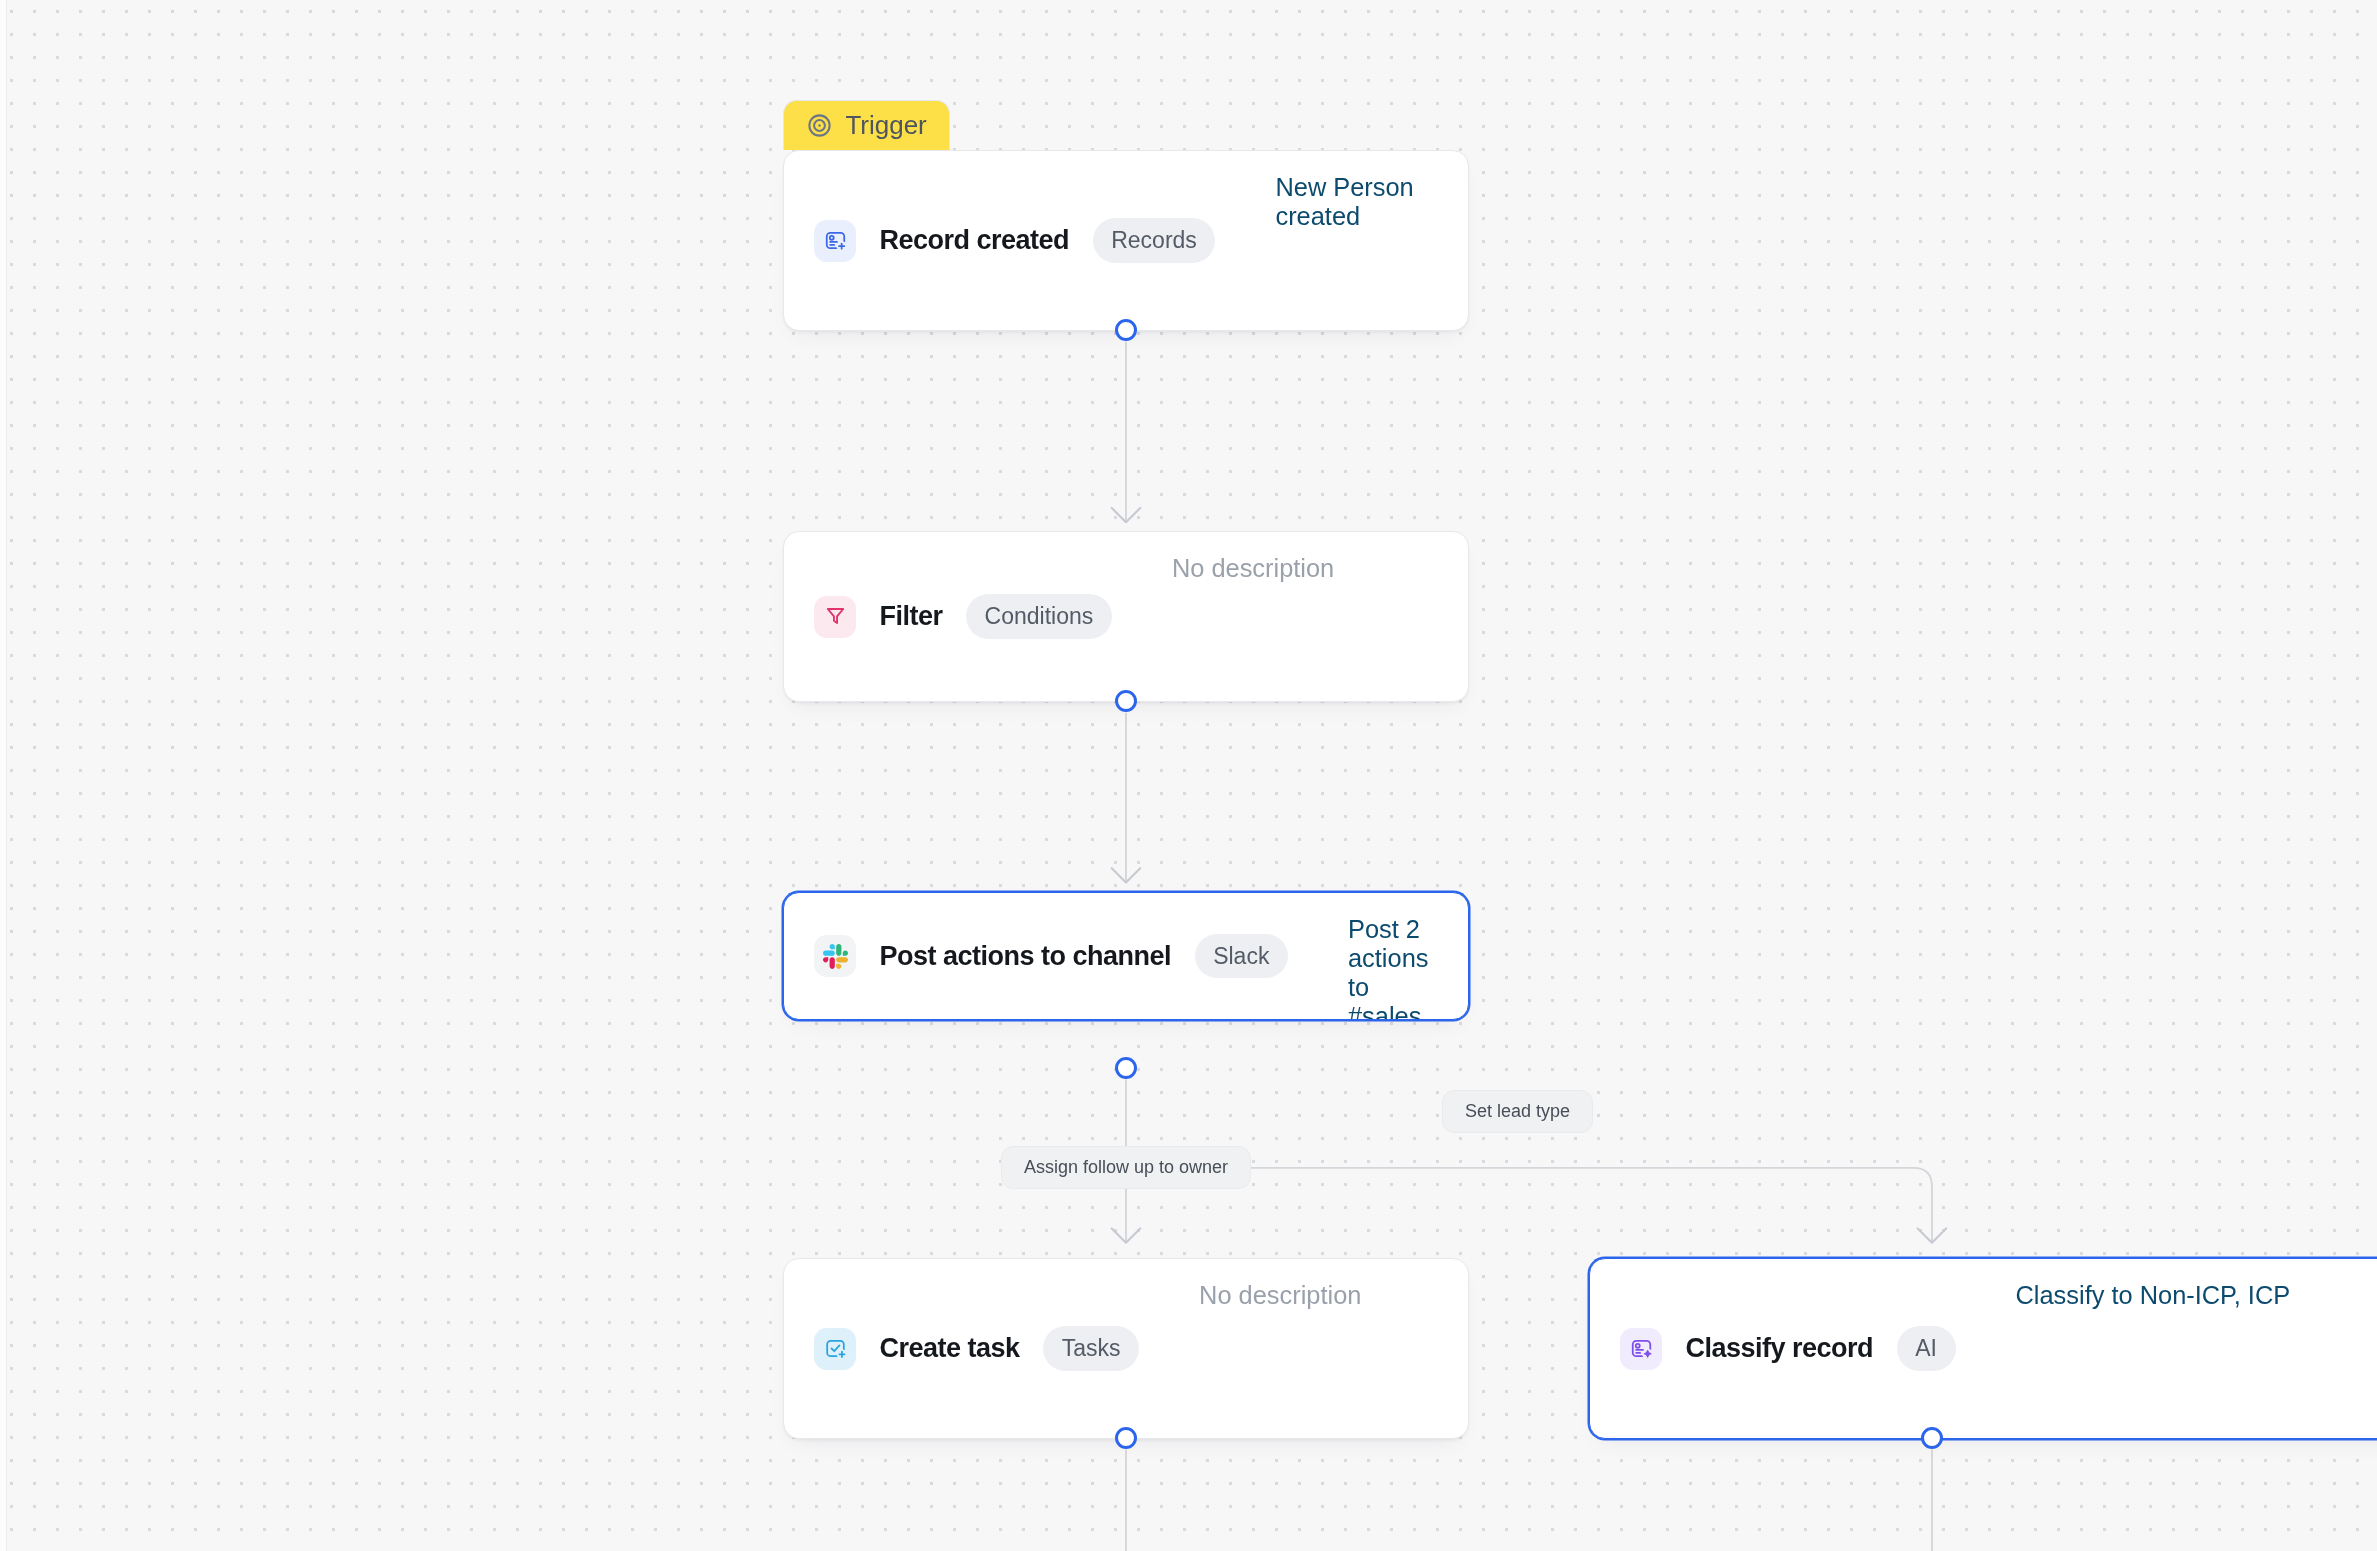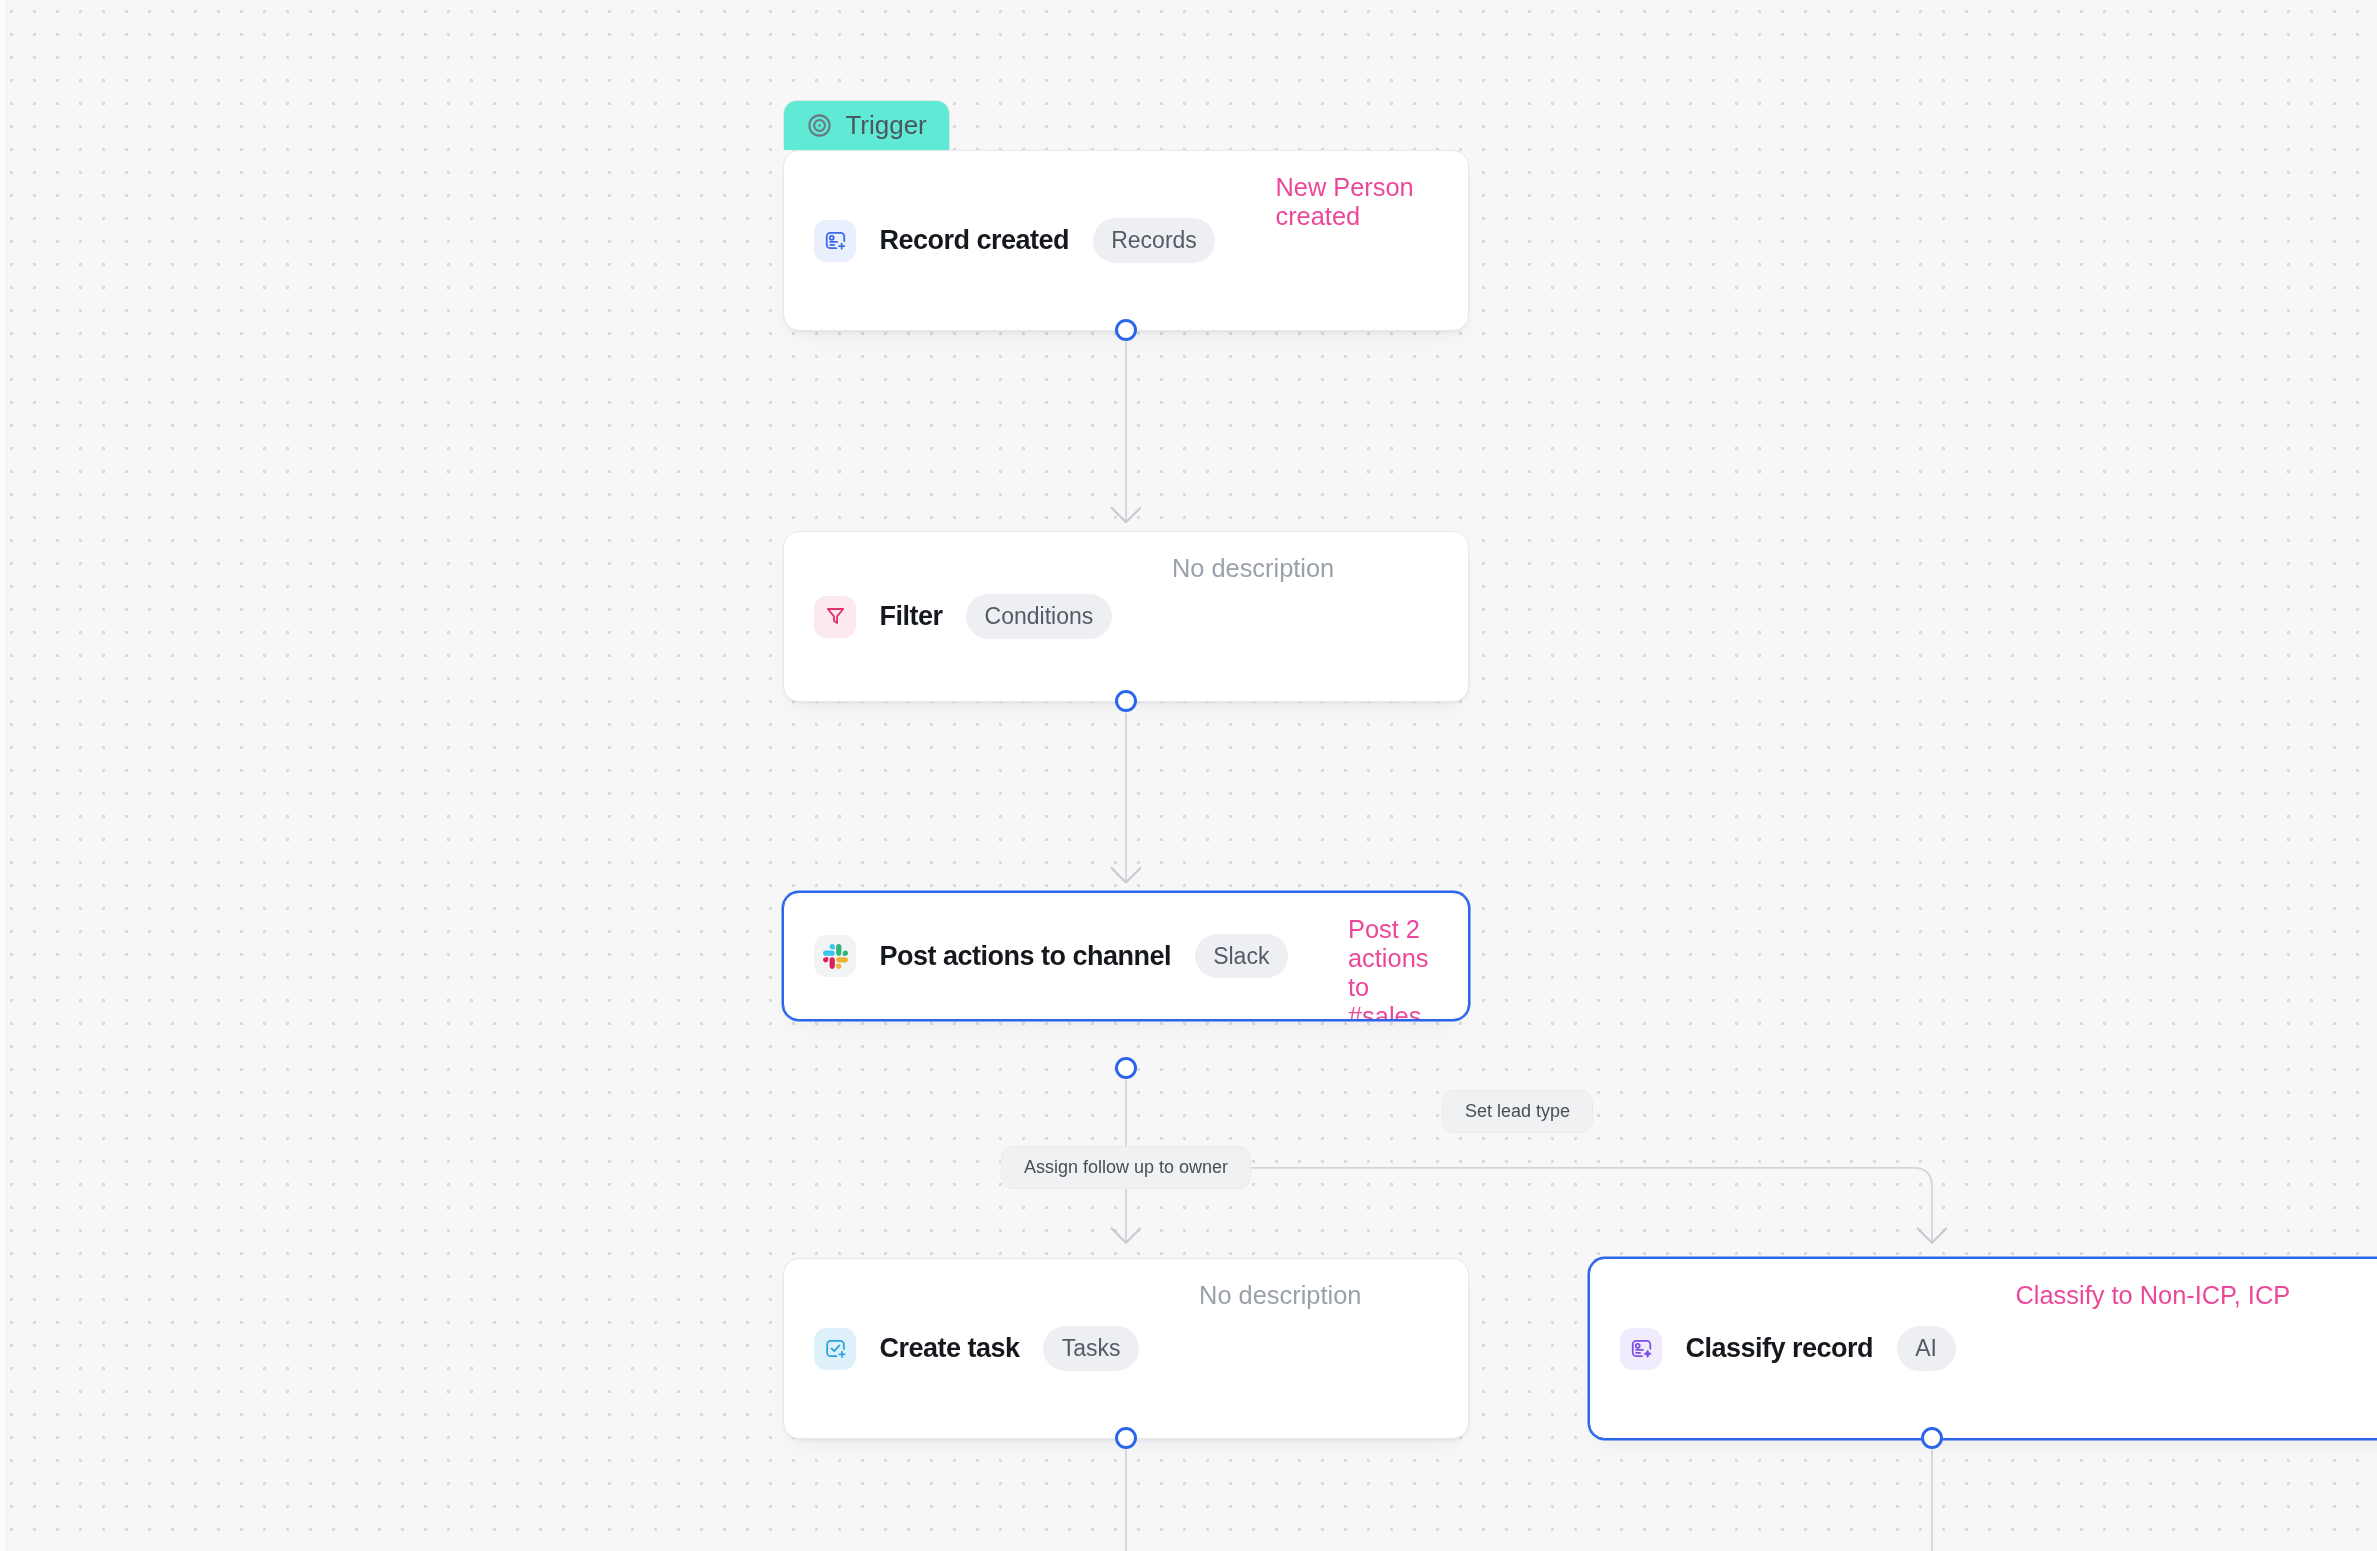--- a/index.html
+++ b/index.html
@@ -27,27 +27,27 @@
   .icon-sq{width:42px;height:42px;border-radius:12.4px;display:flex;align-items:center;justify-content:center;flex:none;}
   .iq-blue{background:#e9effc;}
   .iq-pink{background:#fce9ef;}
   .iq-gray{background:#f2f3f5;}
   .iq-cyan{background:#def1fb;}
   .iq-purple{background:#f1ecfd;}
   .node-title{font-size:27px;font-weight:700;color:#15181d;letter-spacing:-0.5px;white-space:nowrap;}
   .node-badge{margin-left:auto;background:#edeff2;color:#545b66;font-size:23px;font-weight:500;padding:8.7px 18.6px;border-radius:619px;white-space:nowrap;}
   .node-divider{height:1.2px;background:#edeff1;flex:none;}
   .selected .node-divider{background:#c2d2f6;}
-  .node-desc{padding:22px 30px;font-size:25.4px;color:#ec4899;}
+  .node-desc{padding:22px 30px;font-size:25.4px;color:#0c4a6e;}
   .node-desc.placeholder{color:#9aa1ab;}
 
   .trigger-tab{
     position:absolute;left:783px;top:100px;height:50px;z-index:4;box-sizing:border-box;
     display:inline-flex;align-items:center;gap:12.4px;padding:0 22px;
-    background:#5eead4;border:1.2px solid #e6e8eb;border-bottom:none;border-radius:13.6px 13.6px 0 0;
+    background:#fde047;border:1.2px solid #e6e8eb;border-bottom:none;border-radius:13.6px 13.6px 0 0;
     font-size:26px;font-weight:500;color:#4e555f;
   }
 
   .branch-pill{
     position:absolute;z-index:2;box-sizing:border-box;height:43px;line-height:41px;
     background:#f0f1f3;border:1.2px solid #e9eaec;border-radius:12.4px;padding:0 22px;
     font-size:18px;color:#474e58;white-space:nowrap;
   }
   .port{
     position:absolute;z-index:5;box-sizing:border-box;width:22px;height:22px;border-radius:50%;

